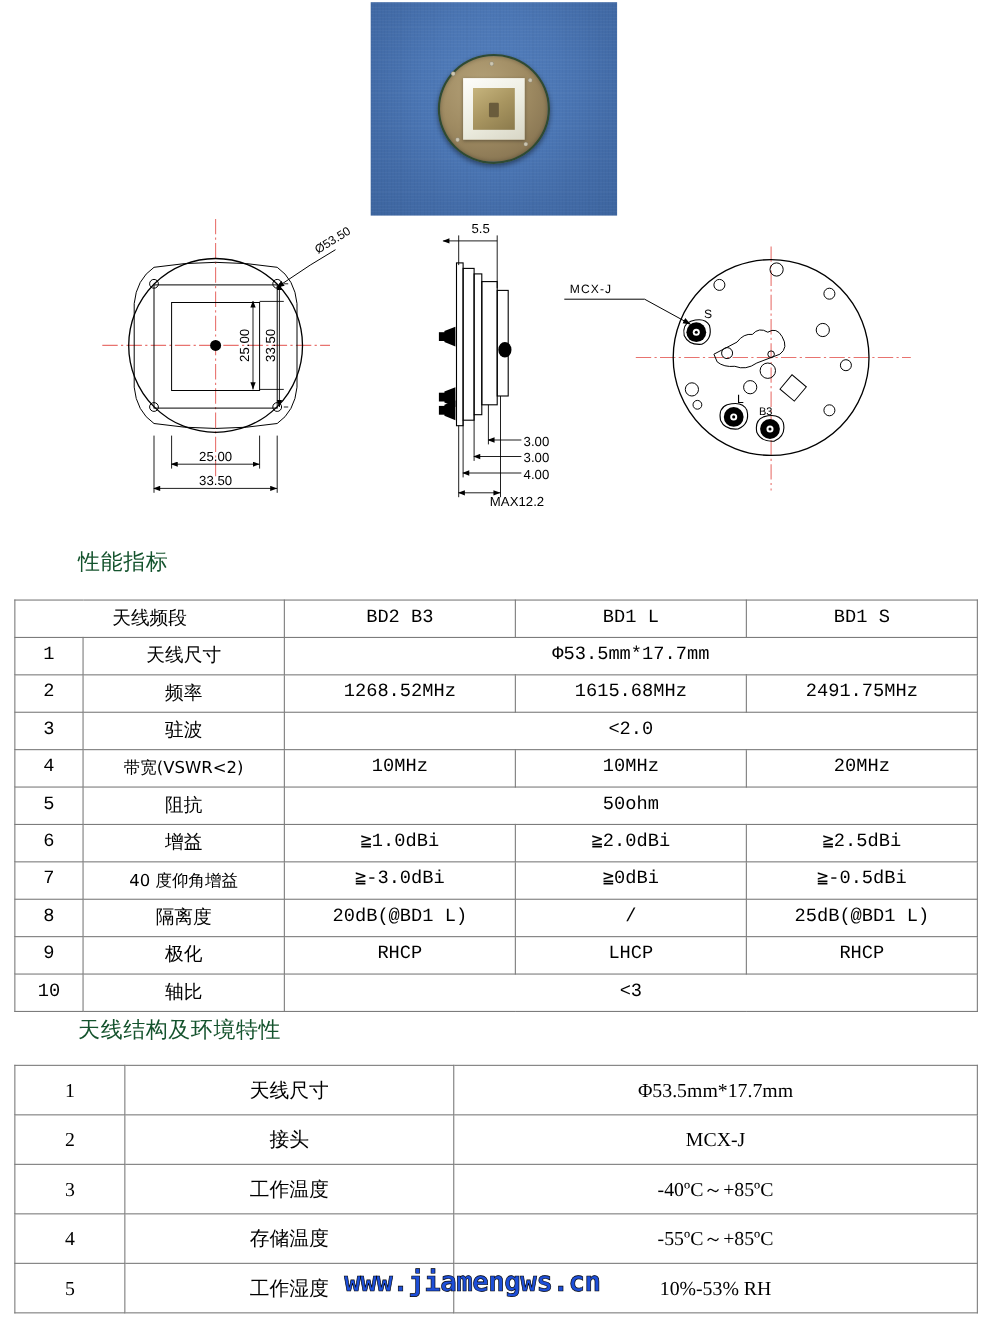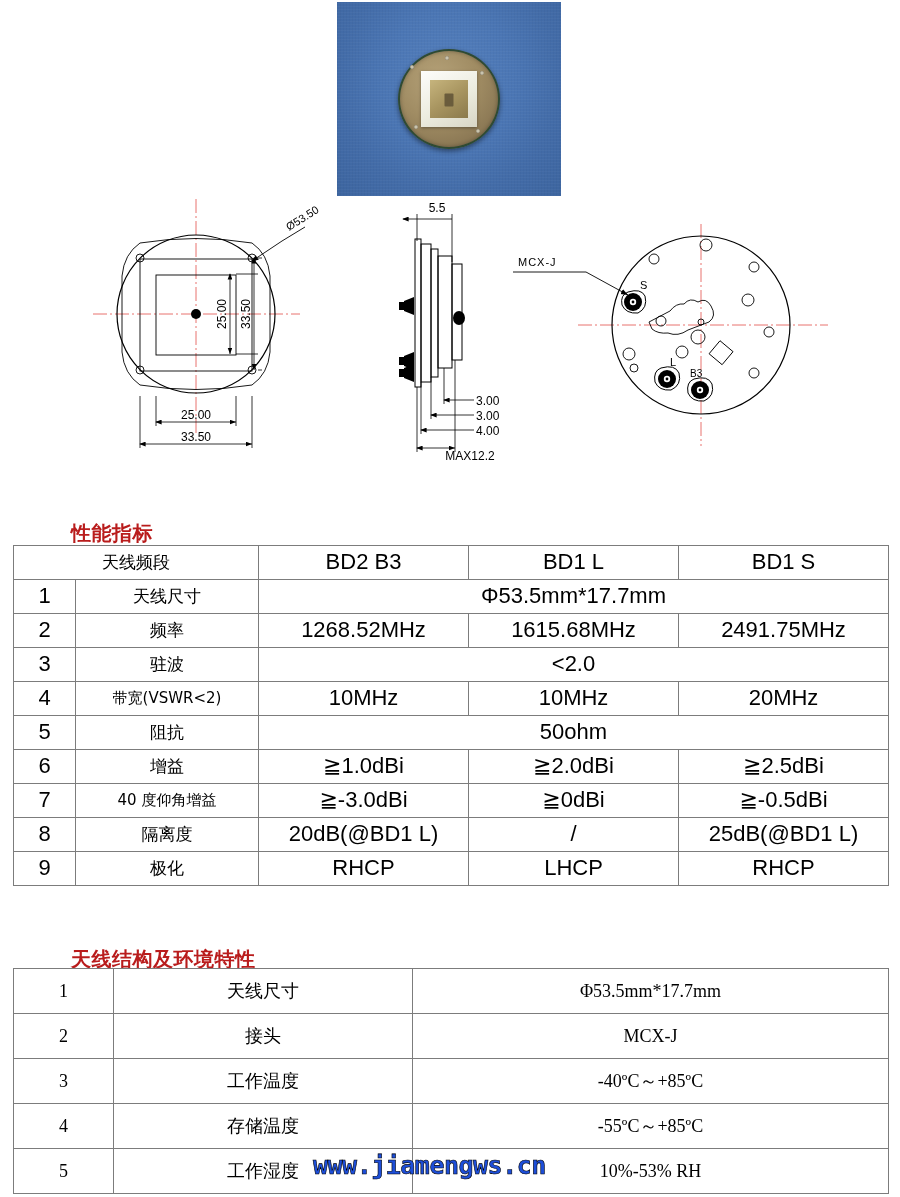--- a/index.html
+++ b/index.html
@@ -97,25 +97,24 @@
     width: 900px;
     height: 294px;
   }
   #drawings svg { display: block; }
 
   
   .section-heading {
     position: absolute;
     font-family: "DejaVu Sans", "Liberation Sans", sans-serif;
     font-size: 20px;
-    font-weight: 700;
+    font-weight: 400;
     letter-spacing: .5px;
-    color: #b91c1c;
+    color: #14532d;
     white-space: nowrap;
-    margin-top: 23px;
   }
   #heading-perf { left: 71px; top: 497px; }
   #heading-struct { left: 71px; top: 923px; text-align: center; }
 
   
   table.spec {
     position: absolute;
     border-collapse: collapse;
     table-layout: fixed;
     background: #fff;
@@ -133,22 +132,22 @@
 
   
   #table-perf {
     left: 13px;
     top: 545px;
     width: 875px;
     border-radius: 10px;
   }
   #table-perf td {
     height: 33px;
-    font-size: 22px;
-    font-family: Liberation Sans, sans-serif;
+    font-size: 17px;
+    font-family: Liberation Mono, monospace;
     line-height: 1.1;
   }
   #table-perf td.cjk {
     font-family: "DejaVu Sans", "Liberation Sans", sans-serif;
     font-size: 17px;
   }
   #table-perf td.small-label {
     font-size: 15px;
   }
 
@@ -462,20 +461,25 @@
     </tr>
 
     <tr>
       <td>9</td>
       <td class="cjk">极化</td>
       <td>RHCP</td>
       <td>LHCP</td>
       <td>RHCP</td>
     </tr>
 
+    <tr>
+      <td>10</td>
+      <td class="cjk">轴比</td>
+      <td colspan="3">&lt;3</td>
+    </tr>
   </tbody>
 </table>
 
 <table id="table-struct" class="spec outer-thick">
   <colgroup>
     <col style="width:100px">
     <col style="width:299px">
     <col style="width:476px">
   </colgroup>
   <tbody>

